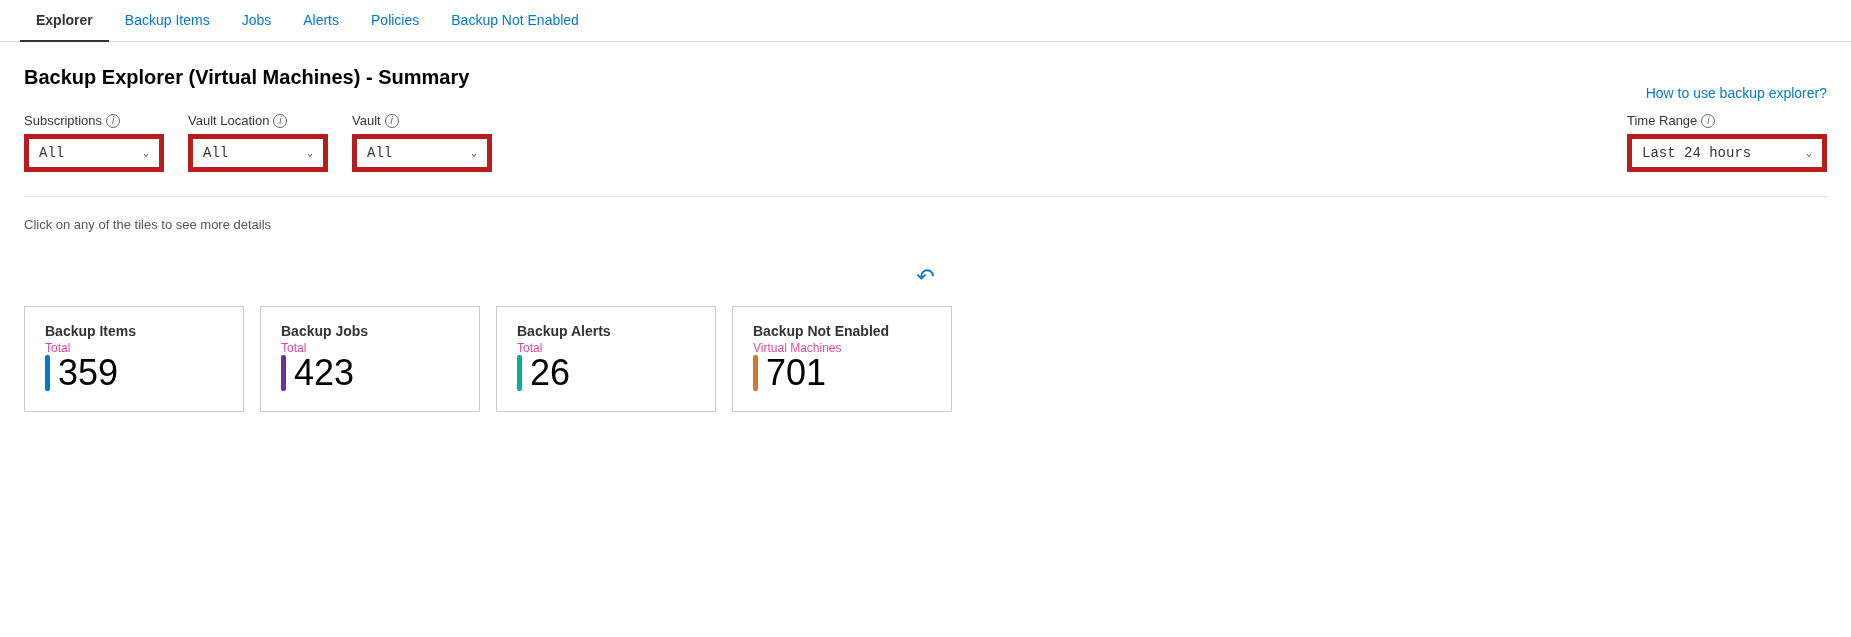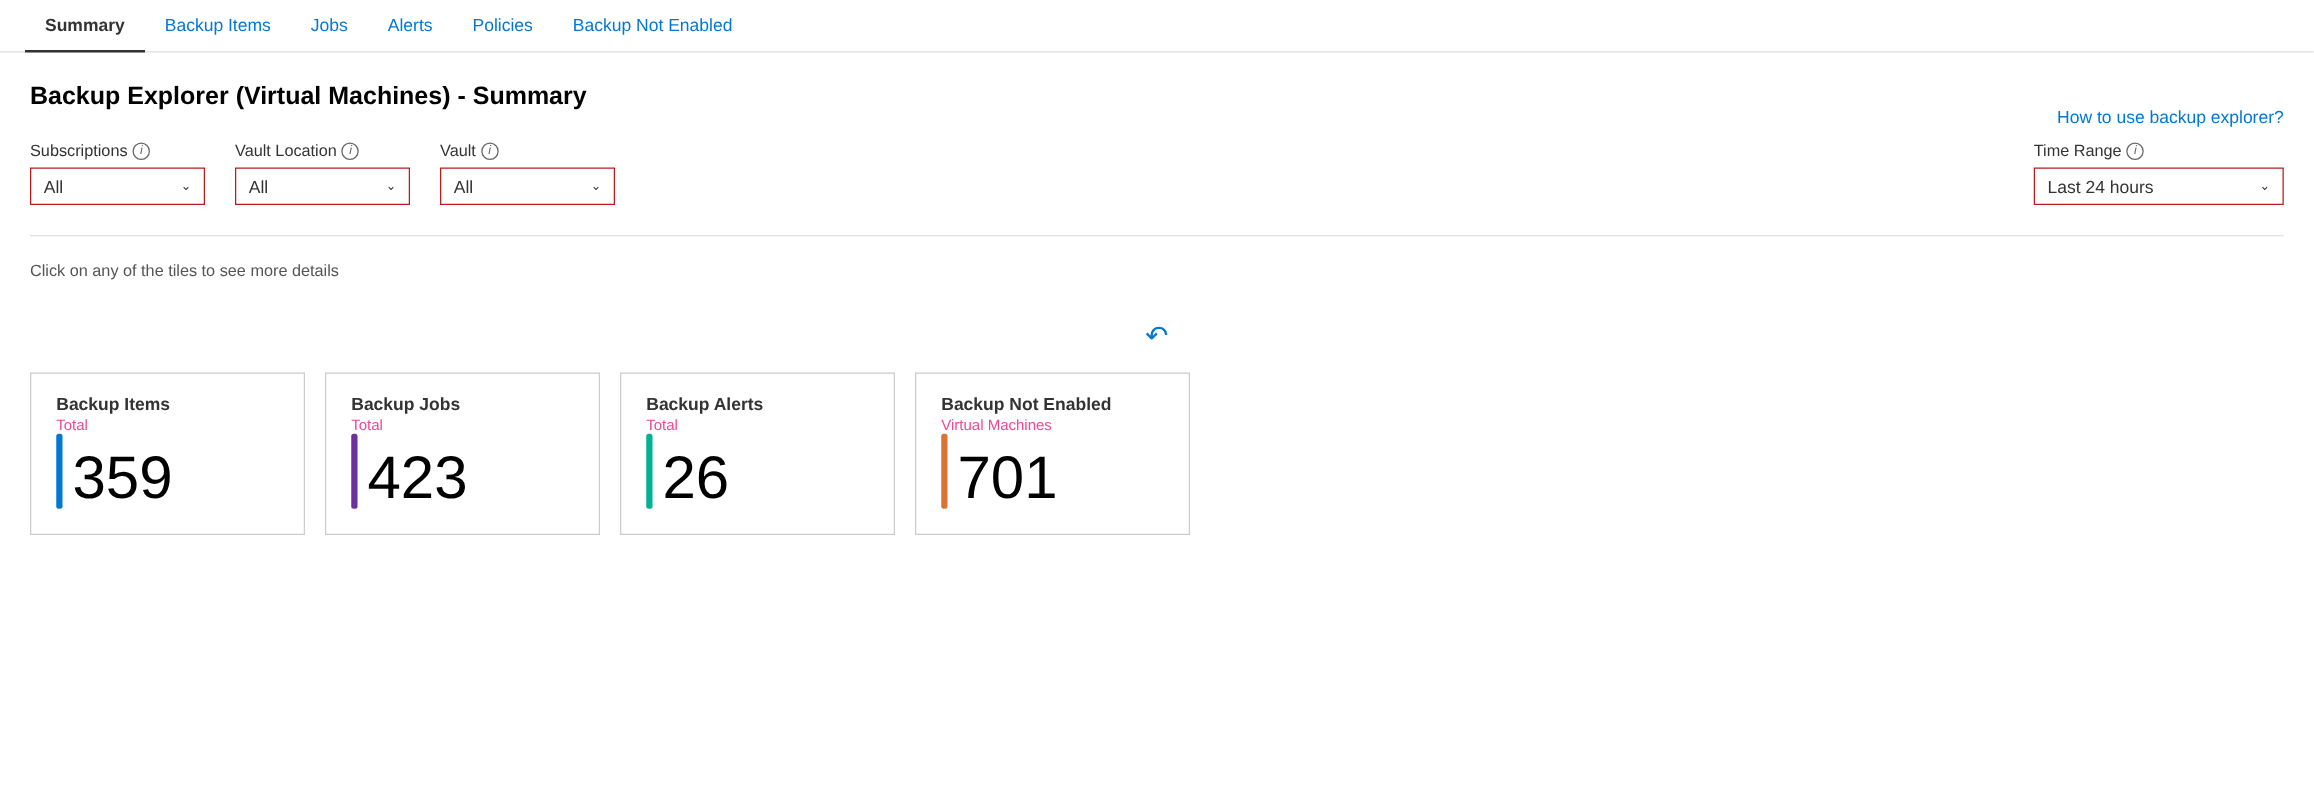--- a/index.html
+++ b/index.html
@@ -88,27 +88,28 @@
       font-size: 10px;
       color: #666;
       cursor: pointer;
       font-style: italic;
     }
 
     .filter-select {
       display: flex;
       align-items: center;
       justify-content: space-between;
-      border: 1px solid #b91c1c;
+      border: 5px solid #b91c1c;
       padding: 6px 10px;
       cursor: pointer;
       background: #fff;
       font-size: 14px;
       color: #333;
       min-width: 140px;
+      font-family: Liberation Mono, monospace;
     }
 
     .filter-select.wide {
       min-width: 200px;
       gap: 30px;
     }
 
     .chevron {
       font-size: 10px;
       color: #333;
@@ -180,37 +181,36 @@
     }
 
     .card-bar {
       width: 5px;
       border-radius: 2px;
       margin-right: 8px;
       flex-shrink: 0;
     }
 
     .card-number {
-      font-size: 48px;
+      font-size: 36px;
       font-weight: 300;
       color: #000;
       line-height: 1;
-      margin-top: 12px;
     }
 
     .bar-blue { background: #0078d4; }
     .bar-purple { background: #6b2fa0; }
     .bar-teal { background: #00b294; }
     .bar-orange { background: #d87436; }
   </style>
 </head>
 <body>
 
 <nav class="tabs">
-  <div class="tab active">Summary</div>
+  <div class="tab active">Explorer</div>
   <div class="tab">Backup Items</div>
   <div class="tab">Jobs</div>
   <div class="tab">Alerts</div>
   <div class="tab">Policies</div>
   <div class="tab">Backup Not Enabled</div>
 </nav>
 
 <div class="main">
 
   <div style="position:relative; margin-bottom: 20px;">

